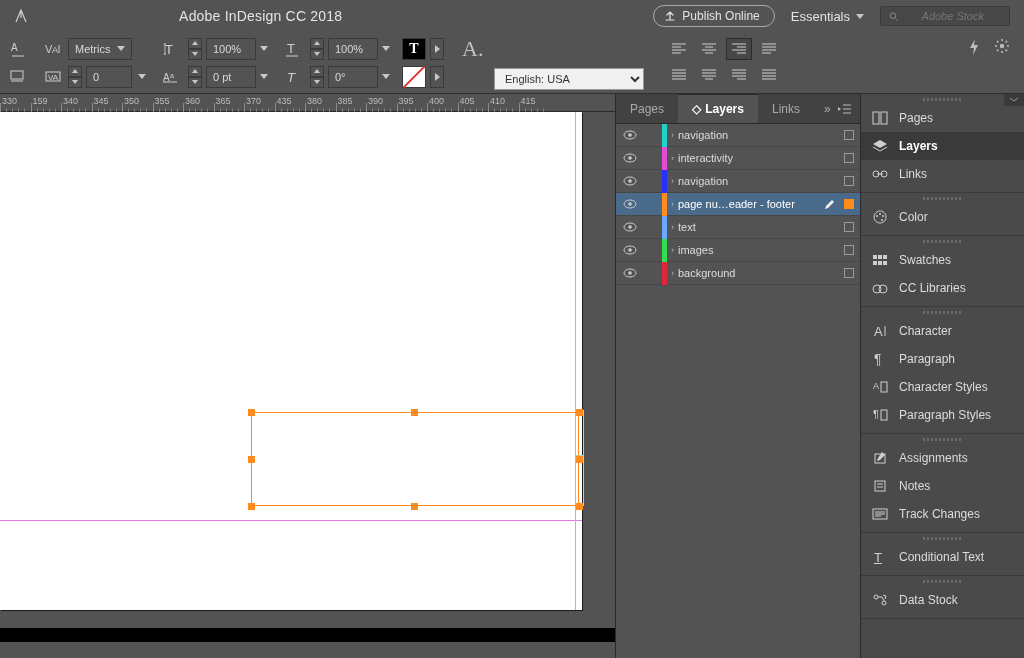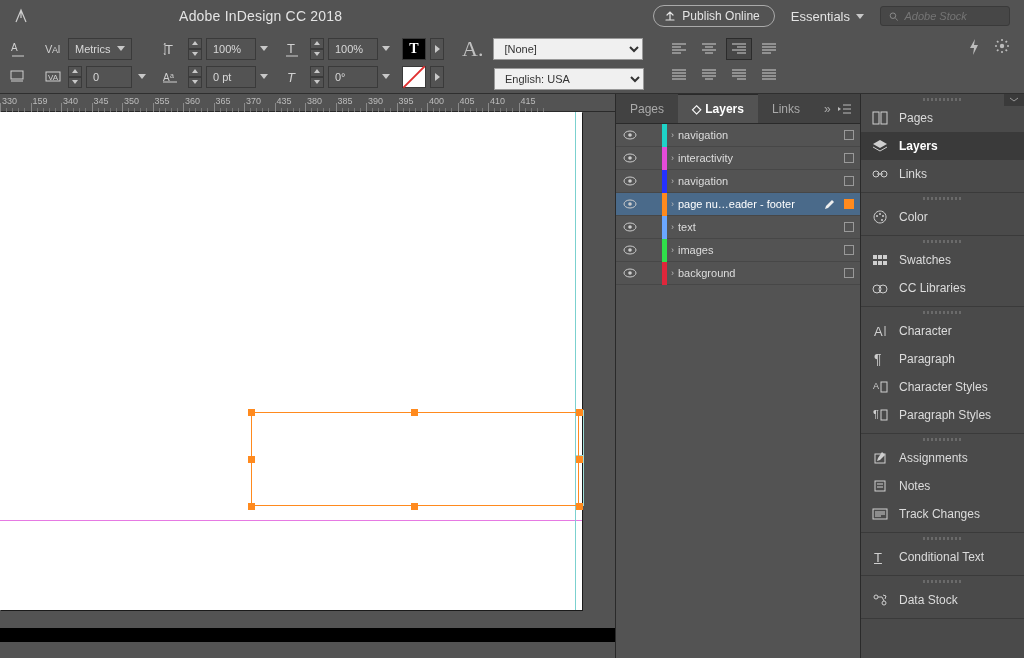--- a/index.html
+++ b/index.html
@@ -5,21 +5,21 @@
   * { box-sizing: border-box; margin: 0; padding: 0; font-family: "Helvetica Neue", Arial, sans-serif; user-select: none; }
   body { width: 1024px; height: 658px; background: #535353; overflow: hidden; color: #d8d8d8; font-size: 12px; position: relative; }
 
   
   .titlebar { height: 32px; background: #535353; display: flex; align-items: center; padding: 0 14px; gap: 16px; }
   .titlebar .logo { width: 14px; height: 16px; }
   .titlebar .title { flex: 1; text-align: center; color: #e4e4e4; font-size: 14px; font-weight: 500; letter-spacing: .2px; margin-left:-160px;}
   .titlebar .btn-publish { border:1px solid #aaa; border-radius: 14px; padding: 3px 14px 3px 10px; font-size: 12px; color:#e4e4e4; display:flex; align-items:center; gap:6px; cursor:pointer;}
   .titlebar .workspace { color:#e4e4e4; font-size:13px; display:flex; align-items:center; gap:6px; cursor:pointer;}
   .titlebar .search { background:#474747; border:1px solid #3a3a3a; border-radius:3px; padding:3px 8px; display:flex; align-items:center; gap:6px; width:130px; }
-  .titlebar .search input { background:transparent; border:none; outline:none; color:#999; font-size:11px; font-style:italic; width:100%; }
+  .titlebar .search input { background:transparent; border:none; outline:none; color:#999; font-size:11px; font-style:italic; width:100%;text-align:center; }
 
   
   .controlstrip { height: 62px; background:#535353; border-bottom:1px solid #2f2f2f; display:flex; padding:6px 10px 6px 6px; gap:12px;}
   .ctrl-col { display:flex; flex-direction:column; gap:6px; justify-content:center; }
   .ctrl-row { display:flex; align-items:center; gap:4px; }
   .ico { width:26px; height:22px; display:flex; align-items:center; justify-content:center; color:#d8d8d8; }
   .combo, .num { background:#535353; border:1px solid #3a3a3a; height:22px; display:flex; align-items:center; padding:0 6px; color:#d8d8d8; font-size:11px; gap:6px; }
   .combo .caret, .caret { width:0;height:0;border-left:4px solid transparent;border-right:4px solid transparent;border-top:5px solid #c8c8c8;}
   .spin { width:14px; display:flex; flex-direction:column; }
   .spin div { height:11px; border:1px solid #3a3a3a; display:flex; align-items:center; justify-content:center;}
@@ -265,21 +265,20 @@
         </div>
       <div class="nav-tri">
           <span style="width:0;height:0;border-top:4px solid transparent;border-bottom:4px solid transparent;border-left:5px solid #c8c8c8;"></span>
         </div>
     </div>
   </div>
 
   <div class="ctrl-col" style="margin-left:4px;">
     <div class="ctrl-row">
       <span class="bigA">A.</span>
-      <select class="styled" style="width:150px"><option>[None]</option></select>
     </div>
     <div class="ctrl-row">
       <span style="width:30px"></span>
       <select class="styled" style="width:150px"><option>English: USA</option></select>
     </div>
   </div>
 
   <div class="align-grid" style="margin-left:10px;">
     <div class="align-btn">
         <svg width="16" height="12">

